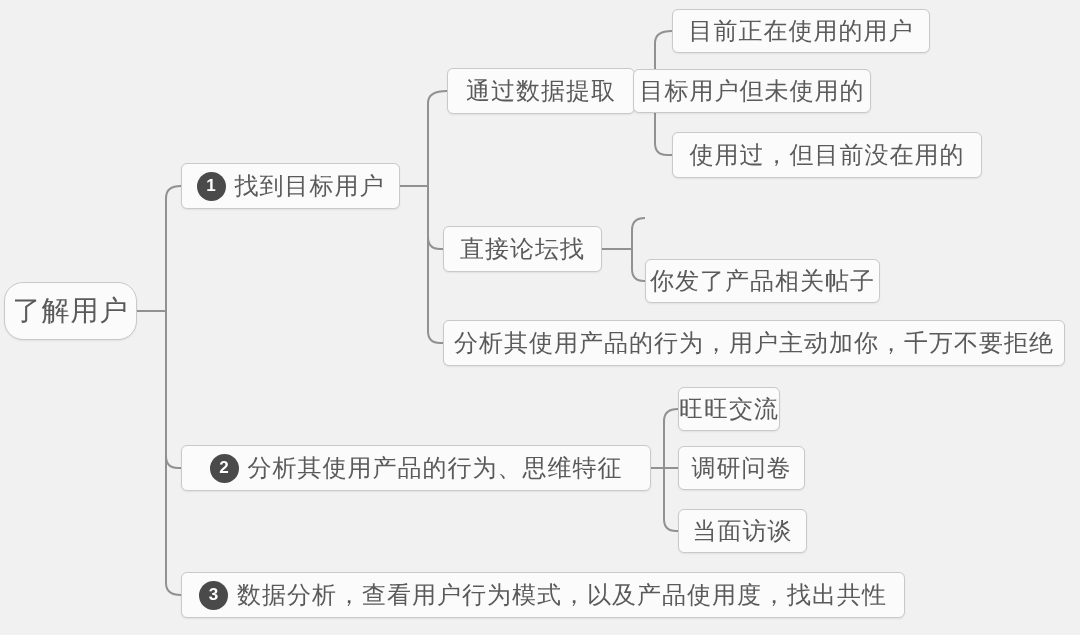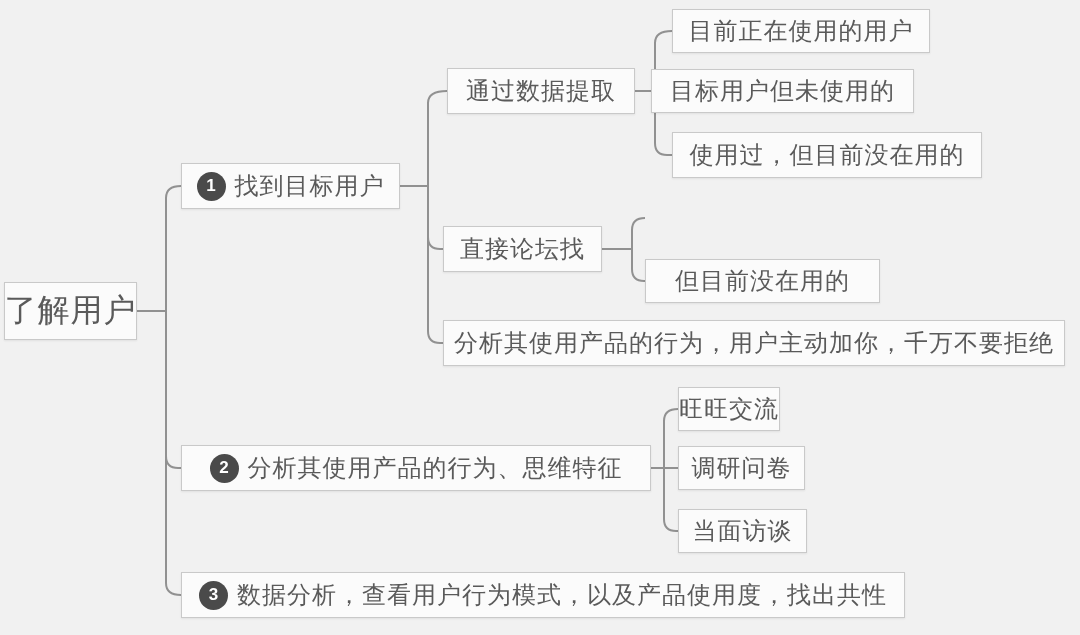--- a/index.html
+++ b/index.html
@@ -14,30 +14,30 @@
     overflow:hidden;
   }
   svg.links{position:absolute;left:0;top:0;width:1080px;height:635px;}
   svg.links path{fill:none;stroke:#919191;stroke-width:2;}
   .node{
     position:absolute;
     display:flex;align-items:center;justify-content:center;
     box-sizing:border-box;
     background:#fbfbfb;
     border:1px solid #c9c9c9;
-    border-radius:0;
+    border-radius:6px;
     color:#5a5a5a;
     font-size:24px;
     letter-spacing:1px;
     white-space:nowrap;
     box-shadow:0 1px 2px rgba(0,0,0,0.07);
   }
   .node.root{
-    border-radius:0;
-    font-size:32px;
+    border-radius:19px;
+    font-size:28px;
   }
   .badge{
     display:inline-flex;align-items:center;justify-content:center;
     width:29px;height:29px;
     margin-right:9px;
     border-radius:50%;
     background:#4a4a4a;
     color:#ffffff;
     font-size:17px;
     font-weight:bold;
@@ -75,35 +75,35 @@
   </div>
 
   <div class="node" style="left:447px;top:68px;width:188px;height:46px">
     <span>通过数据提取</span>
   </div>
 
   <div class="node" style="left:672px;top:9px;width:258px;height:44px">
     <span>目前正在使用的用户</span>
   </div>
 
-  <div class="node" style="left:651px;top:69px;width:263px;height:44px">
+  <div class="node" style="left:633px;top:69px;width:238px;height:44px">
     <span>目标用户但未使用的</span>
   </div>
 
   <div class="node" style="left:672px;top:132px;width:310px;height:46px">
     <span>使用过，但目前没在用的</span>
   </div>
 
   <div class="node" style="left:443px;top:226px;width:159px;height:46px">
     <span>直接论坛找</span>
   </div>
 
 
   <div class="node" style="left:645px;top:259px;width:235px;height:44px">
-    <span>但目前没在用的</span>
+    <span>你发了产品相关帖子</span>
   </div>
 
   <div class="node" style="left:443px;top:320px;width:622px;height:46px">
     <span>分析其使用产品的行为，用户主动加你，千万不要拒绝</span>
   </div>
 
   <div class="node" style="left:181px;top:445px;width:470px;height:46px">
     <span class="badge">2</span>
     <span>分析其使用产品的行为、思维特征</span>
   </div>

